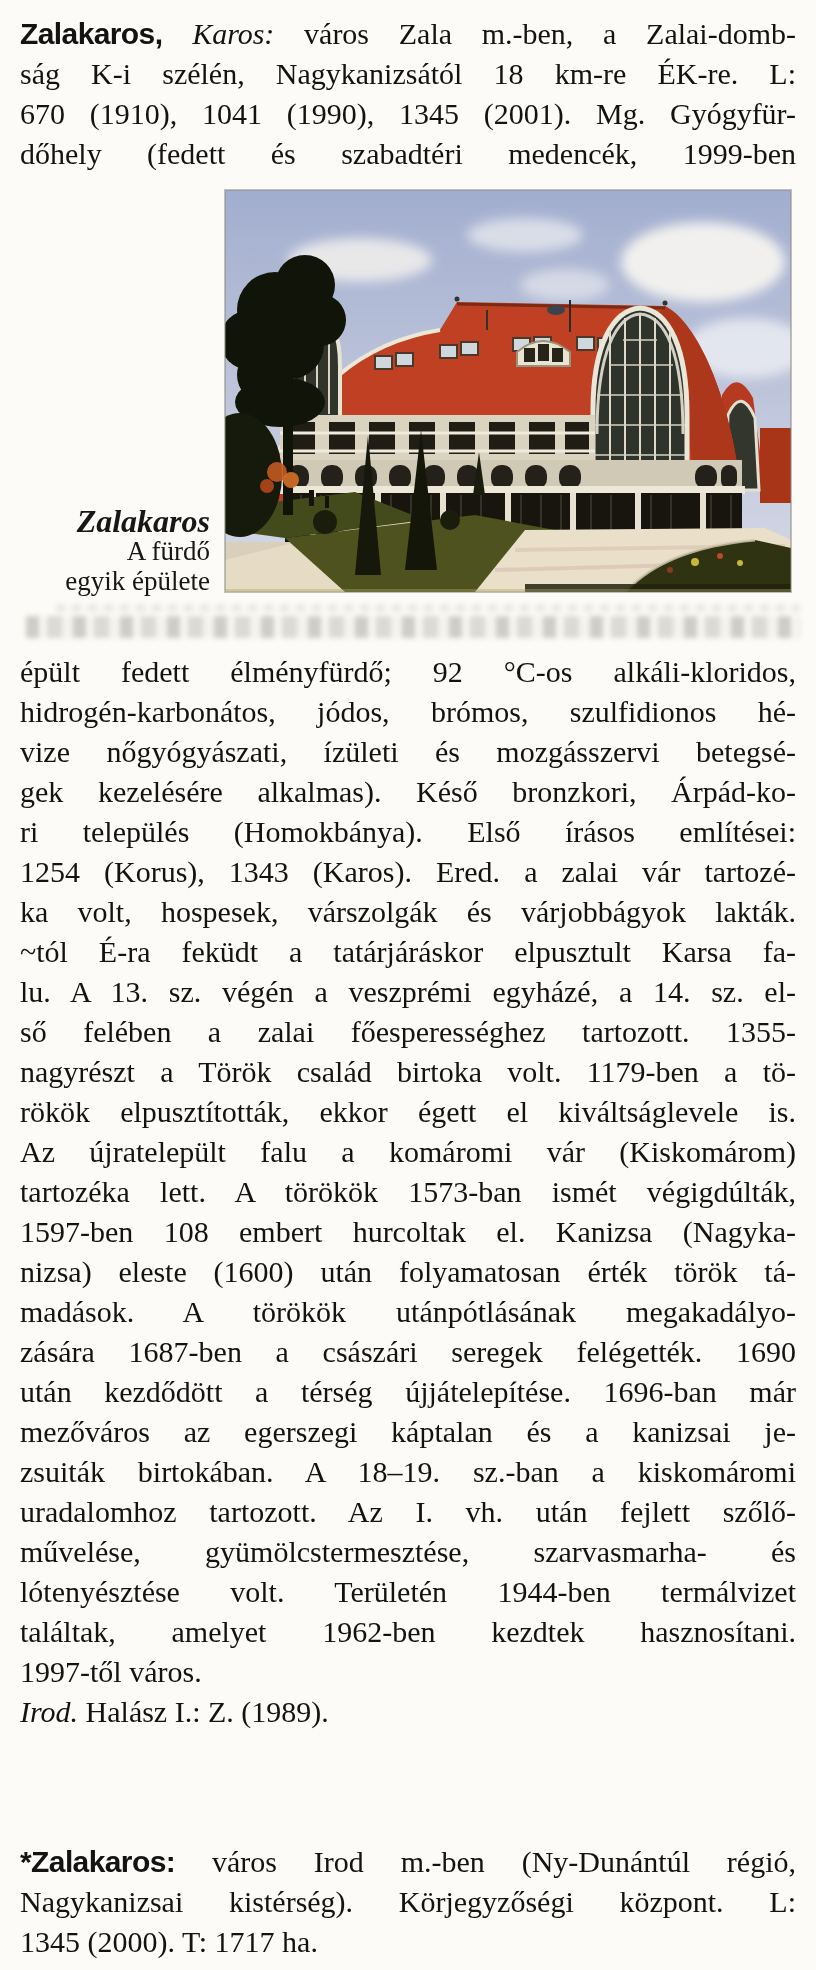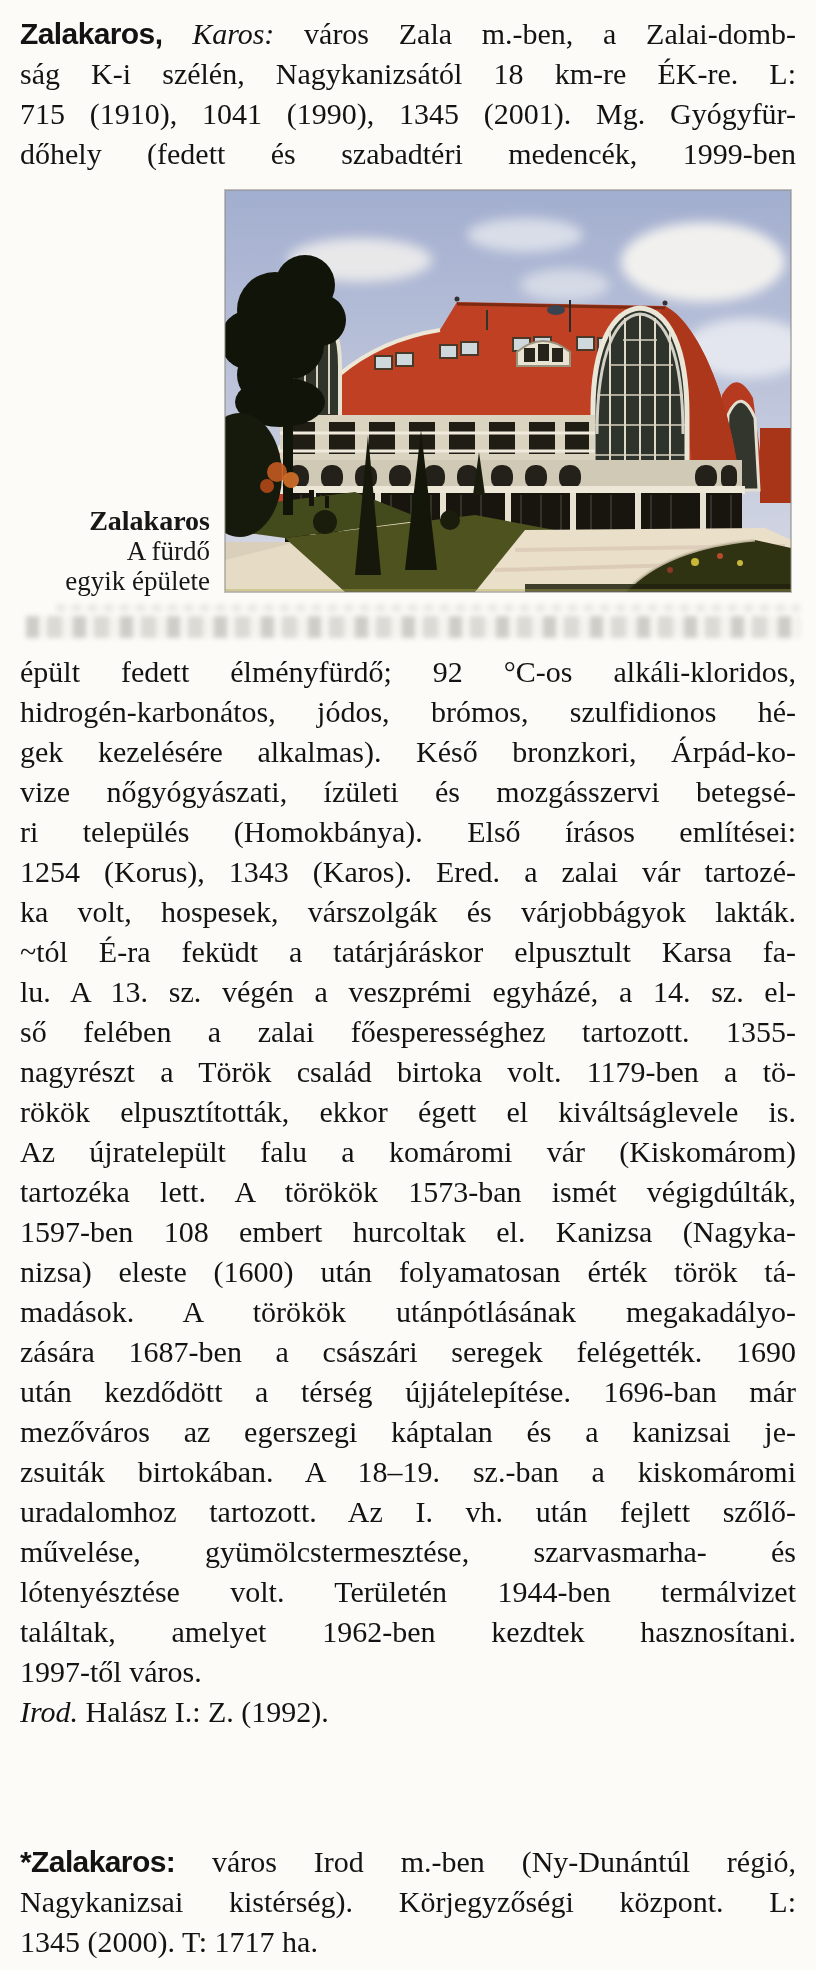--- a/index.html
+++ b/index.html
@@ -38,21 +38,21 @@
     box-shadow: 0 0 0 1px rgba(120,118,108,.45);
   }
   .photo-frame svg { display: block; width: 100%; height: 100%; }
 
   .caption {
     position: absolute; left: 12px; top: 506px; width: 198px;
     text-align: right;
     font-size: 27px; line-height: 30px;
     color: #171717;
   }
-  .cap-title { font-weight: 700; font-size: 28px; }
+  .cap-title { font-weight: 700; font-size: 32px; font-style: italic; }
 
   
   .ghost-band {
     position: absolute; left: 26px; top: 604px; width: 774px; height: 44px;
     background-image:
       repeating-linear-gradient(90deg,
         rgba(104,104,96,.42) 0 13px, rgba(104,104,96,.05) 13px 21px,
         rgba(104,104,96,.30) 21px 36px, rgba(104,104,96,.07) 36px 47px),
       repeating-linear-gradient(90deg,
         rgba(120,118,108,.18) 0 9px, rgba(120,118,108,.03) 9px 16px);
@@ -64,21 +64,21 @@
   }
 </style>
 </head>
 <body>
 
 <div class="page">
 
   <div id="intro-block" class="textblock">
       <div class="tline just"><span class="hw">Zalakaros,</span><span> </span><span class="it">Karos:</span><span> város Zala m.-ben, a Zalai-domb-</span></div>
       <div class="tline just"><span>ság K-i szélén, Nagykanizsától 18 km-re ÉK-re. L:</span></div>
-      <div class="tline just"><span>715 (1910), 1041 (1990), 1345 (2001). Mg. Gyógyfür-</span></div>
+      <div class="tline just"><span>670 (1910), 1041 (1990), 1345 (2001). Mg. Gyógyfür-</span></div>
       <div class="tline just"><span>dőhely (fedett és szabadtéri medencék, 1999-ben</span></div>
     </div>
 
   <div class="photo-frame">
     <svg viewBox="0 0 566 402" preserveAspectRatio="none">
       <defs>
         <linearGradient id="sky" x1="0" y1="0" x2="0" y2="1">
           <stop offset="0" stop-color="#a2aecf"></stop>
           <stop offset="0.6" stop-color="#c3c9dd"></stop>
           <stop offset="1" stop-color="#d6d9e5"></stop>
@@ -284,22 +284,22 @@
     <div class="cap-title">Zalakaros</div>
     <div class="cap-line">A fürdő</div>
     <div class="cap-line">egyik épülete</div>
   </div>
 
   <div class="ghost-band"></div>
 
   <div id="body-block" class="textblock">
       <div class="tline just"><span>épült fedett élményfürdő; 92 °C-os alkáli-kloridos,</span></div>
       <div class="tline just"><span>hidrogén-karbonátos, jódos, brómos, szulfidionos hé-</span></div>
+      <div class="tline just"><span>vize nőgyógyászati, ízületi és mozgásszervi betegsé-</span></div>
       <div class="tline just"><span>gek kezelésére alkalmas). Késő bronzkori, Árpád-ko-</span></div>
-      <div class="tline just"><span>vize nőgyógyászati, ízületi és mozgásszervi betegsé-</span></div>
       <div class="tline just"><span>ri település (Homokbánya). Első írásos említései:</span></div>
       <div class="tline just"><span>1254 (Korus), 1343 (Karos). Ered. a zalai vár tartozé-</span></div>
       <div class="tline just"><span>ka volt, hospesek, várszolgák és várjobbágyok lakták.</span></div>
       <div class="tline just"><span>~tól É-ra feküdt a tatárjáráskor elpusztult Karsa fa-</span></div>
       <div class="tline just"><span>lu. A 13. sz. végén a veszprémi egyházé, a 14. sz. el-</span></div>
       <div class="tline just"><span>ső felében a zalai főesperességhez tartozott. 1355-</span></div>
       <div class="tline just"><span>nagyrészt a Török család birtoka volt. 1179-ben a tö-</span></div>
       <div class="tline just"><span>rökök elpusztították, ekkor égett el kiváltságlevele is.</span></div>
       <div class="tline just"><span>Az újratelepült falu a komáromi vár (Kiskomárom)</span></div>
       <div class="tline just"><span>tartozéka lett. A törökök 1573-ban ismét végigdúlták,</span></div>
@@ -308,21 +308,21 @@
       <div class="tline just"><span>madások. A törökök utánpótlásának megakadályo-</span></div>
       <div class="tline just"><span>zására 1687-ben a császári seregek felégették. 1690</span></div>
       <div class="tline just"><span>után kezdődött a térség újjátelepítése. 1696-ban már</span></div>
       <div class="tline just"><span>mezőváros az egerszegi káptalan és a kanizsai je-</span></div>
       <div class="tline just"><span>zsuiták birtokában. A 18–19. sz.-ban a kiskomáromi</span></div>
       <div class="tline just"><span>uradalomhoz tartozott. Az I. vh. után fejlett szőlő-</span></div>
       <div class="tline just"><span>művelése, gyümölcstermesztése, szarvasmarha- és</span></div>
       <div class="tline just"><span>lótenyésztése volt. Területén 1944-ben termálvizet</span></div>
       <div class="tline just"><span>találtak, amelyet 1962-ben kezdtek hasznosítani.</span></div>
       <div class="tline"><span>1997-től város.</span></div>
-      <div class="tline"><span class="it">Irod.</span><span> Halász I.: Z. (1992).</span></div>
+      <div class="tline"><span class="it">Irod.</span><span> Halász I.: Z. (1989).</span></div>
     </div>
 
   <div id="entry2-block" class="textblock">
       <div class="tline just"><span class="hw">*Zalakaros:</span><span> város Irod m.-ben (Ny-Dunántúl régió,</span></div>
       <div class="tline just"><span>Nagykanizsai kistérség). Körjegyzőségi központ. L:</span></div>
       <div class="tline"><span>1345 (2000). T: 1717 ha.</span></div>
     </div>
 
 </div>
 

